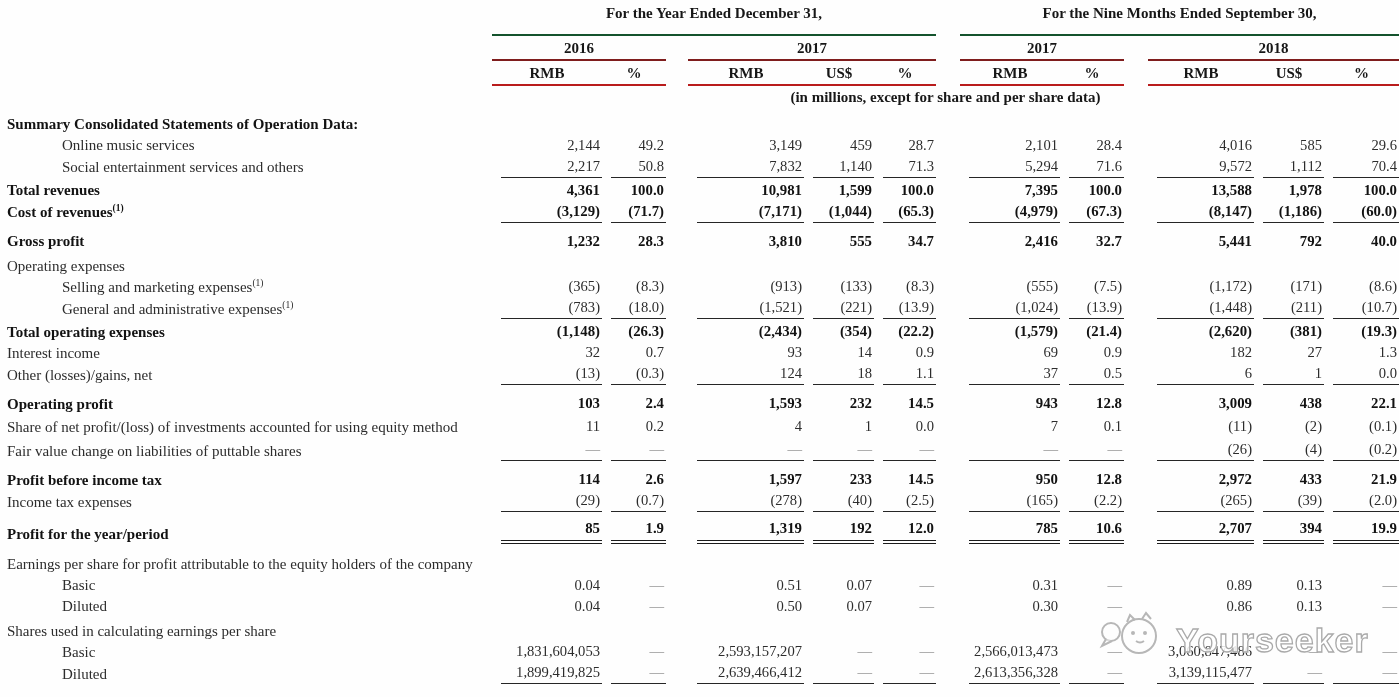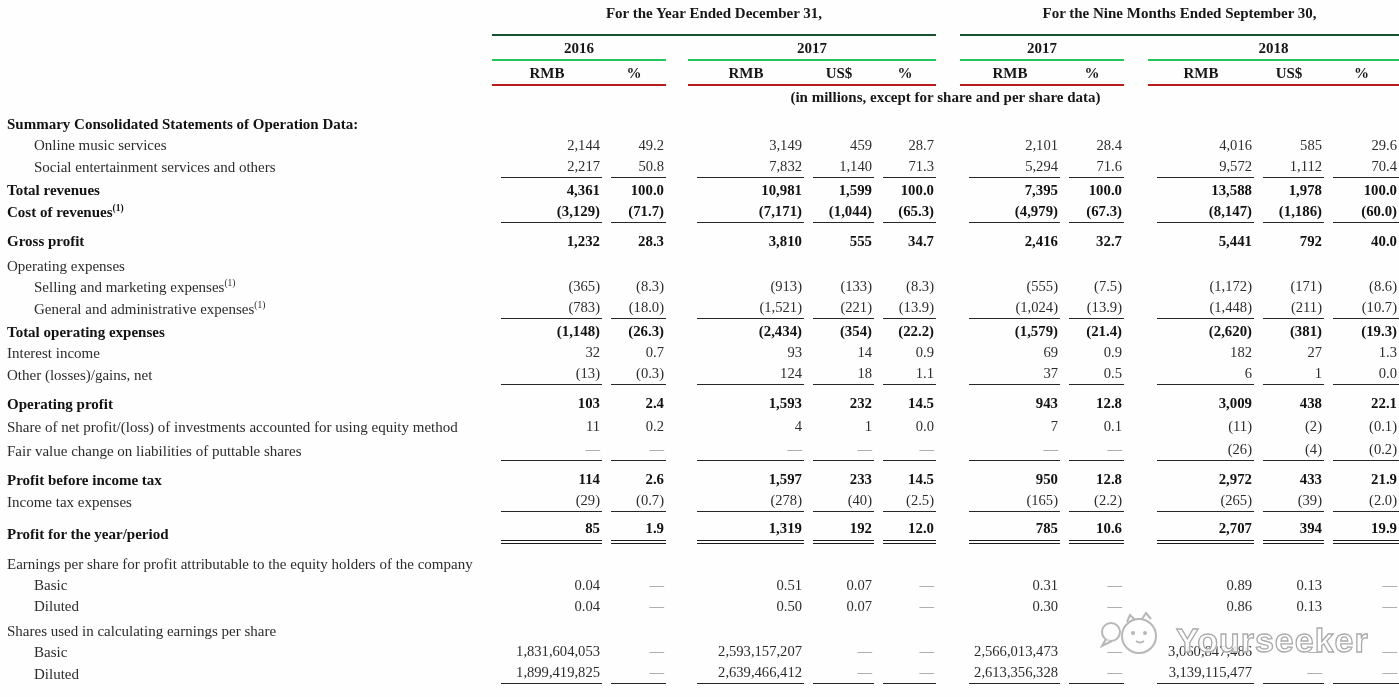--- a/index.html
+++ b/index.html
@@ -6,28 +6,28 @@
   body{
     width:1399px;height:697px;background:#fefefe;position:relative;overflow:hidden;
     font-family:"Liberation Serif", serif;color:#2c2c2c;
   }
   table{border-collapse:collapse;table-layout:fixed;width:1399px;}
   th,td{padding:0;vertical-align:bottom;line-height:20px;}
   thead th{font-weight:bold;color:#171717;font-size:15px;line-height:18px;}
   
   th.grp{border-bottom:2px solid #14532d;text-align:center;padding-bottom:12px;padding-top:4px;}
   
-  th.yr{border-bottom:2px solid #22c55e;text-align:center;padding-bottom:2px;padding-top:3px;}
+  th.yr{border-bottom:2px solid #7f1d1d;text-align:center;padding-bottom:2px;padding-top:3px;}
   
   th.ch{padding-top:3px;}
   th.ch .u{border-bottom:2px solid #b91c1c;text-align:center;padding-bottom:2px;}
   th.units{text-align:center;padding-top:2px;font-size:15px;}
   
   td.lbl{font-size:15px;padding-left:7px;line-height:20.5px;}
-  td.lbl.ind2{padding-left:34px;}
+  td.lbl.ind2{padding-left:62px;}
   td.lbl.hang{padding-left:29px;text-indent:-22px;}
   td.val{text-align:right;font-size:14.6px;padding-left:9px;white-space:nowrap;}
   td.val .cw{padding-right:2px;padding-bottom:1px;}
   td.val .u{border-bottom:1.5px solid #262626;}
   td.val .uu{border-bottom:4px double #1c1c1c;padding-bottom:2px;}
   .dash{color:#959595;}
   tr.b td{font-weight:bold;color:#121212;}
   tr.b td.val{font-size:14.8px;}
   sup{font-size:9.5px;line-height:0;vertical-align:super;letter-spacing:0;}
   

